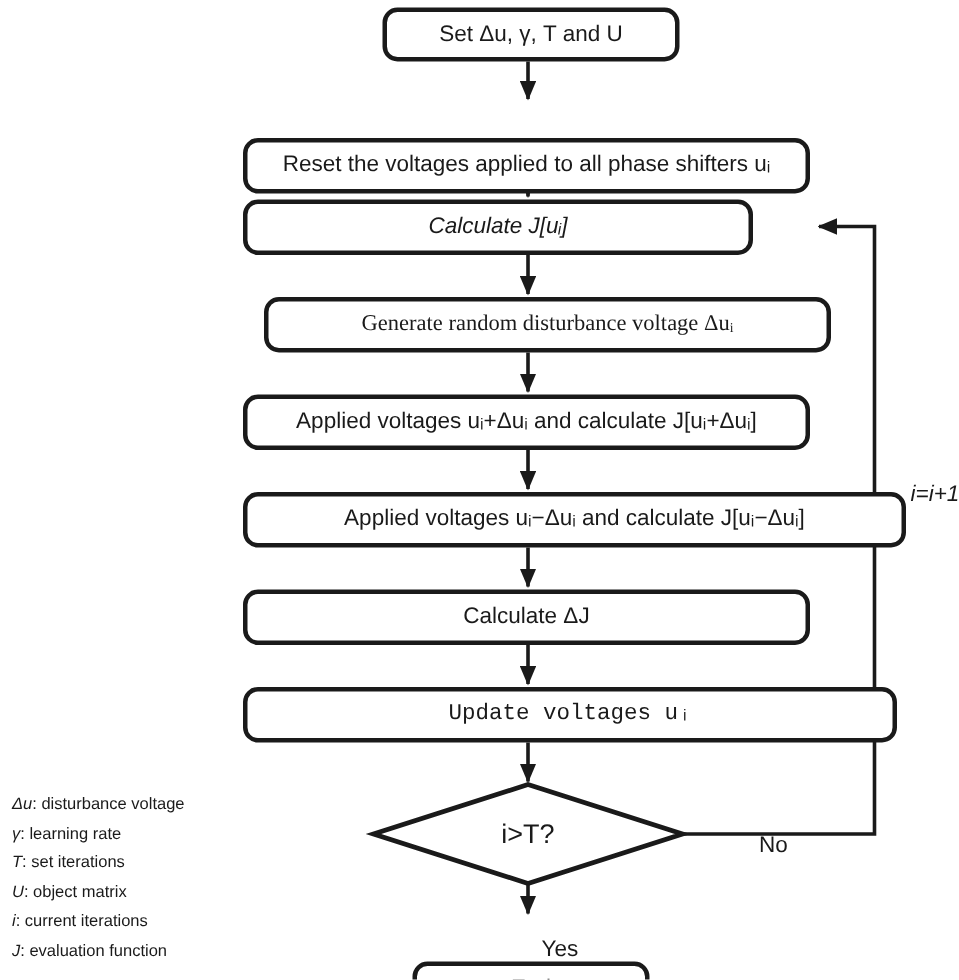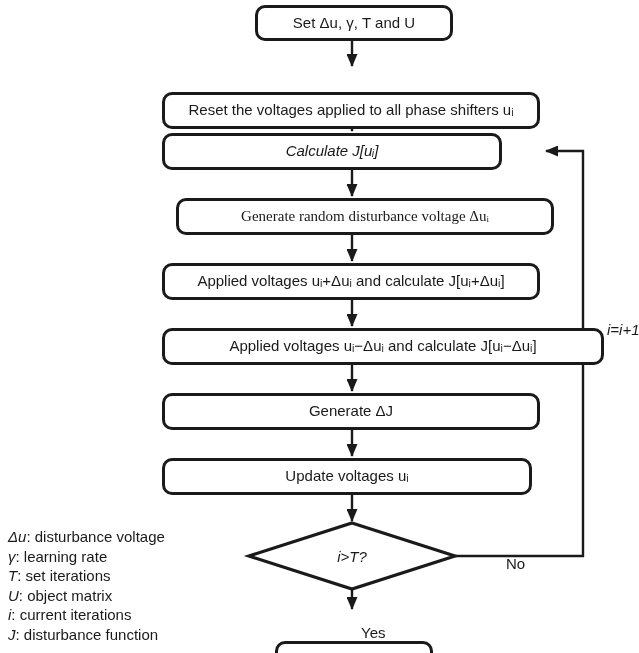--- a/index.html
+++ b/index.html
@@ -50,42 +50,41 @@
     line-height: 1.1;
     padding: 0 6px;
   }
   .n0 { left: 255px; top: 5px;   width: 198px; height: 36px; }
   .n1 { left: 162px; top: 68px;  width: 378px; height: 37px; margin-top: 24px; }
   .n2 { left: 162px; top: 133px; width: 340px; height: 37px; font-style: italic; }
   .n3 { left: 176px; top: 198px; width: 378px; height: 37px; font-family: Liberation Serif, serif; }
   .n4 { left: 162px; top: 263px; width: 378px; height: 37px; }
   .n5 { left: 162px; top: 328px; width: 442px; height: 37px; }
   .n6 { left: 162px; top: 393px; width: 378px; height: 37px; }
-  .n7 { left: 162px; top: 458px; width: 370px; height: 37px; }
+  .n7 { left: 162px; top: 458px; width: 436px; height: 37px; font-family: Liberation Mono, monospace; }
   .n-end { left: 275px; top: 611px; width: 158px; height: 37px; margin-top: 30px; }
   .decision-label {
     position: absolute;
     left: 252px; top: 523px;
     width: 200px; height: 66px;
     display: flex; align-items: center; justify-content: center;
-    font-size: 15px;
-    font-style: italic;
+    font-size: 18px;
   }
   .edge-label {
     position: absolute;
     font-size: 15px;
     white-space: nowrap;
   }
   .lbl-yes  { left: 361px; top: 588px; margin-top: 36px; }
   .lbl-no   { left: 506px; top: 529px; margin-top: 26px; }
   .lbl-loop { left: 595px; top: 321px; font-style: italic; margin-left: 12px; }
   .legend {
     position: absolute;
     left: 8px; top: 527px;
-    font-size: 15px;
+    font-size: 11px;
     line-height: 19.5px;
     white-space: nowrap;
   }
   .legend .sym { font-style: italic; }
 </style>
 </head>
 <body>
 
 <div class="canvas">
 
@@ -110,21 +109,21 @@
 
     <polygon class="shape" points="352,523 455,556 352,589 249,556"></polygon>
   </svg>
 
   <div class="node n0">Set Δu, γ, T and U</div>
   <div class="node n1">Reset the voltages applied to all phase shifters uᵢ</div>
   <div class="node n2">Calculate J[uᵢ]</div>
   <div class="node n3">Generate random disturbance voltage Δuᵢ</div>
   <div class="node n4">Applied voltages uᵢ+Δuᵢ and calculate J[uᵢ+Δuᵢ]</div>
   <div class="node n5">Applied voltages uᵢ−Δuᵢ and calculate J[uᵢ−Δuᵢ]</div>
-  <div class="node n6">Generate ΔJ</div>
+  <div class="node n6">Calculate ΔJ</div>
   <div class="node n7">Update voltages uᵢ</div>
 
   <div class="decision-label">i&gt;T?</div>
 
   <div class="node n-end">End</div>
 
   <div class="edge-label lbl-yes">Yes</div>
   <div class="edge-label lbl-no">No</div>
   <div class="edge-label lbl-loop">i=i+1</div>
 
@@ -138,17 +137,17 @@
     <div class="legend-line">
       <span class="sym">T</span><span>: set iterations</span>
     </div>
     <div class="legend-line">
       <span class="sym">U</span><span>: object matrix</span>
     </div>
     <div class="legend-line">
       <span class="sym">i</span><span>: current iterations</span>
     </div>
     <div class="legend-line">
-      <span class="sym">J</span><span>: disturbance function</span>
+      <span class="sym">J</span><span>: evaluation function</span>
     </div>
   </div>
 
 </div>
 
 </body></html>

